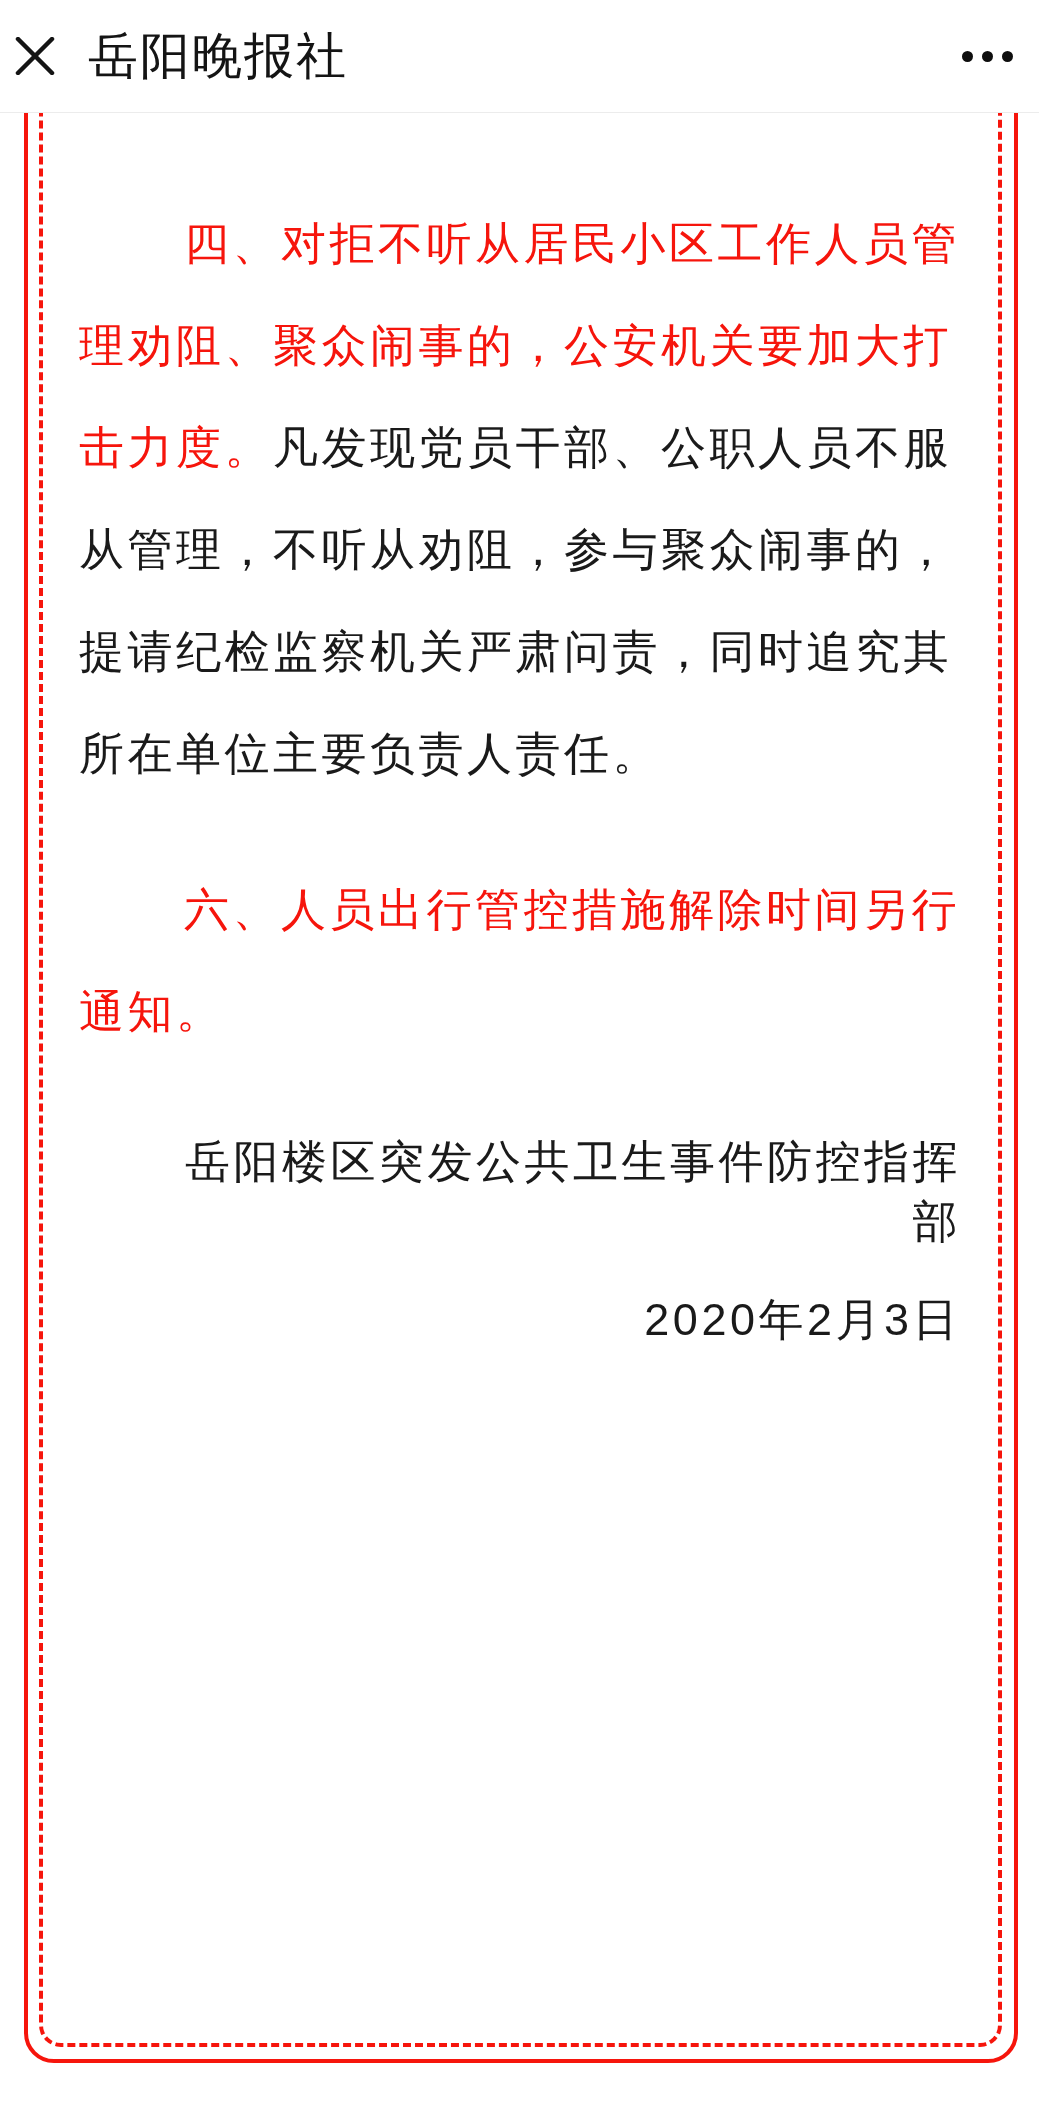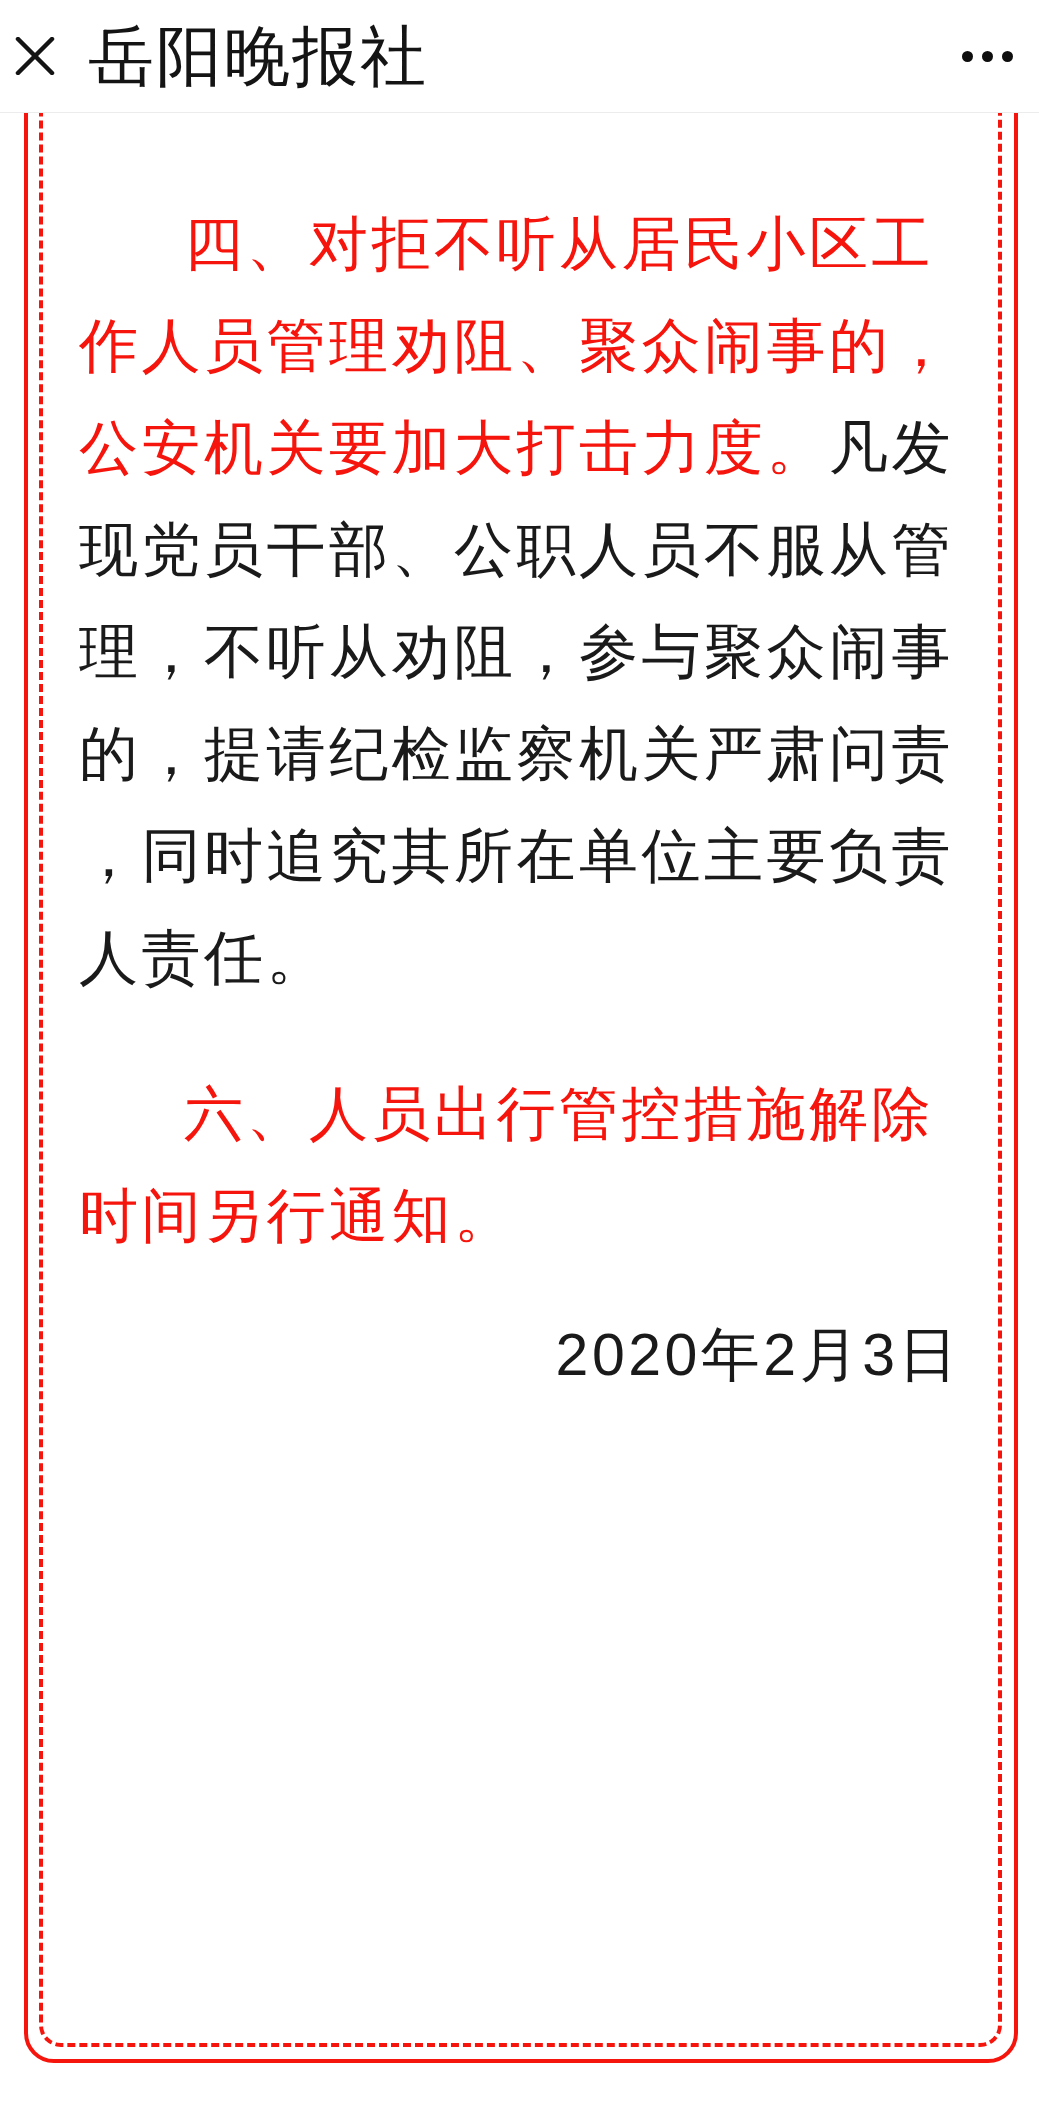--- a/index.html
+++ b/index.html
@@ -31,21 +31,21 @@
     z-index:5;
   }
   .close-btn{
     width:70px;height:100%;
     display:flex;align-items:center;justify-content:center;
     cursor:pointer;
     background:none;border:none;
   }
   .close-btn svg{display:block;}
   .app-title{
-    font-size:66px;
+    font-size:50px;
     line-height:1;
     color:#141414;
     letter-spacing:2px;
     margin-left:18px;
     font-weight:400;
   }
   .more-btn{
     position:absolute;
     right:26px;top:0;
     height:100%;
@@ -76,21 +76,21 @@
     position:absolute;
     top:-60px;left:39px;right:37px;bottom:80px;
     border:4px dashed var(--red);
     border-radius:22px;
     pointer-events:none;
   }
   .notice-body{
     position:absolute;
     top:80px;left:79px;
     width:882px;
-    font-size:59px;
+    font-size:45px;
     line-height:102px;
     letter-spacing:3.5px;
     word-break:break-all;
     line-break:anywhere;
     color:var(--ink);
   }
   .para{
     text-indent:105px;
     margin:0 0 54px 0;
   }
@@ -138,18 +138,22 @@
   <div class="document">
     <div class="border-outer"></div>
     <div class="border-inner"></div>
 
     <div class="notice-body">
       <div>
           <p class="para"><span class="seg-red">四、对拒不听从居民小区工作人员管理劝阻、聚众闹事的，公安机关要加大打击力度。</span><span class="seg-black">凡发现党员干部、公职人员不服从管理，不听从劝阻，参与聚众闹事的，提请纪检监察机关严肃问责，同时追究其所在单位主要负责人责任。</span></p>
           <p class="para"><span class="seg-red">六、人员出行管控措施解除时间另行通知。</span></p>
         </div>
 
+      <div class="signature">
+        <div>岳阳楼区突发公共卫生事件防控指挥</div>
+        <div>部</div>
+      </div>
 
       <div class="date-line">2020年2月3日</div>
     </div>
   </div>
 
 </div>
 
 </body></html>

